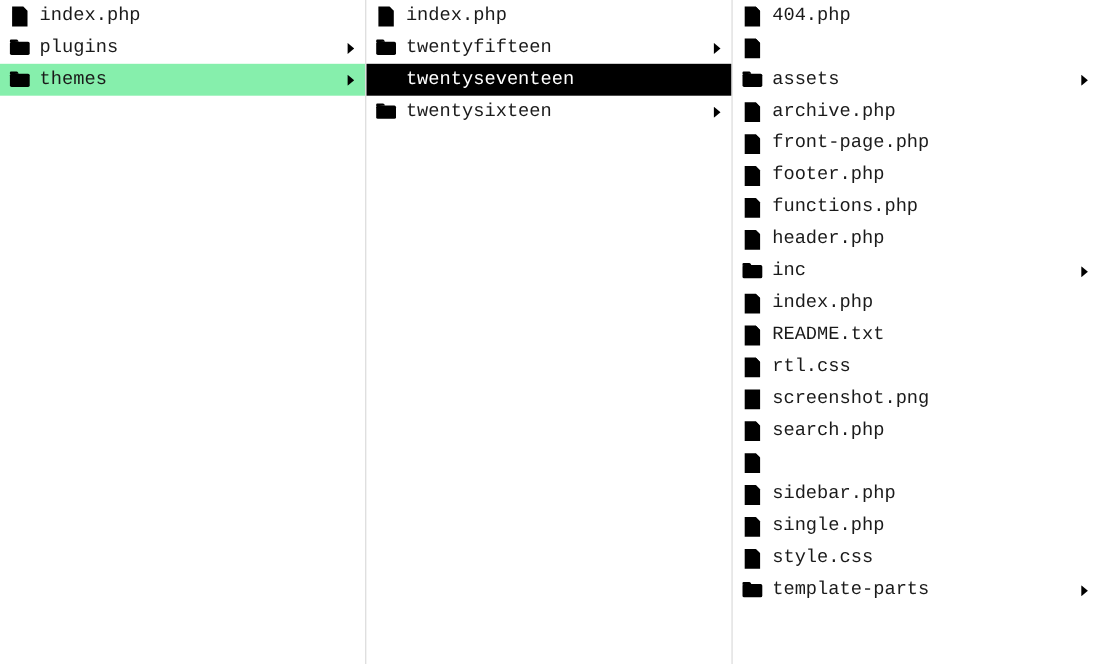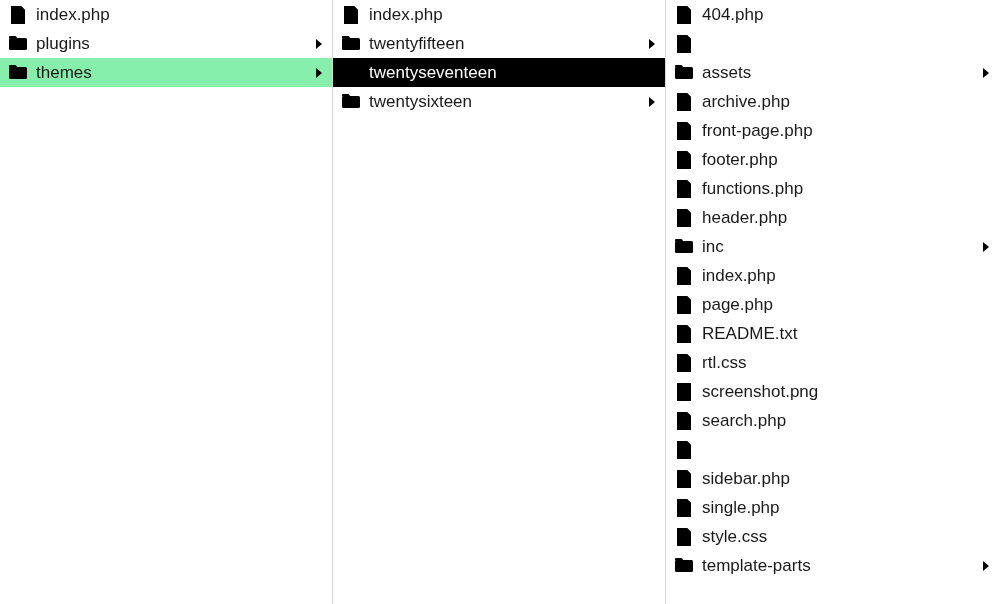--- a/index.html
+++ b/index.html
@@ -17,20 +17,21 @@
   .finder {
     display: flex;
     width: 100%;
     height: 100%;
   }
   .column {
     flex: 0 0 333px;
     border-right: 1px solid #d8d8d8;
     height: 100%;
     overflow: hidden;
+    font-family: Liberation Mono, monospace;
   }
   .column:last-child { border-right: none; }
   .row {
     display: flex;
     align-items: center;
     height: 29px;
     padding: 0 8px;
     cursor: default;
     user-select: none;
   }
@@ -279,28 +280,20 @@
       </div>
       <div class="row">
         <span class="icon atom">
           <svg viewBox="0 0 20 20">
             <use href="#ico-atom"></use>
           </svg>
         </span>
         <span class="label">index.php</span>
       </div>
       <div class="row">
-        <span class="icon atom">
-          <svg viewBox="0 0 20 20">
-            <use href="#ico-atom"></use>
-          </svg>
-        </span>
-        <span class="label">page.php</span>
-      </div>
-      <div class="row">
         <span class="icon textfile">
           <svg viewBox="0 0 20 20">
             <use href="#ico-textfile"></use>
           </svg>
         </span>
         <span class="label">README.txt</span>
       </div>
       <div class="row">
         <span class="icon cssfile">
           <svg viewBox="0 0 20 20">

